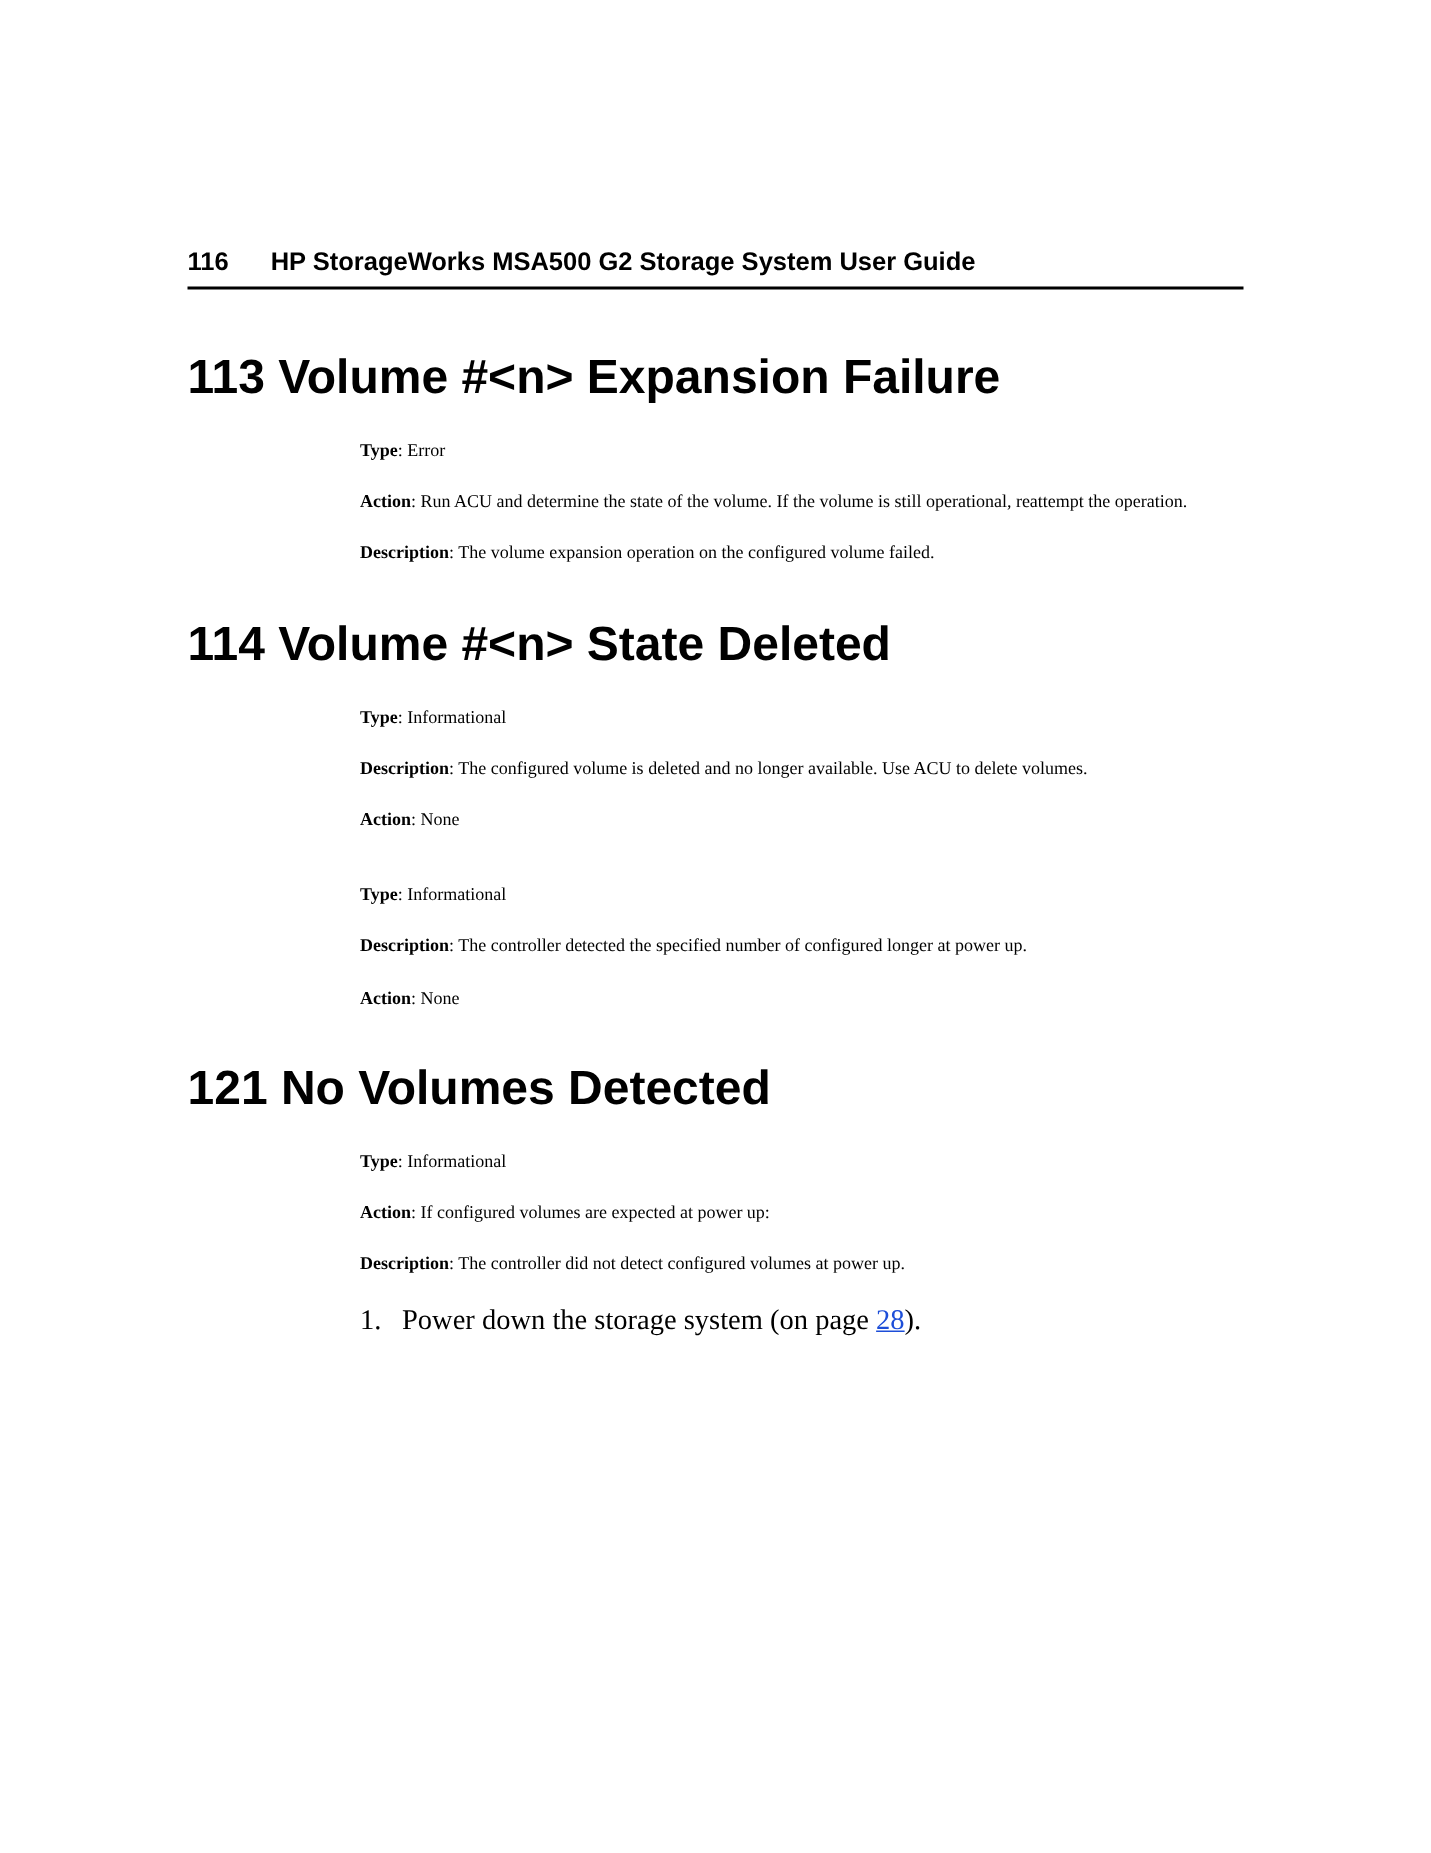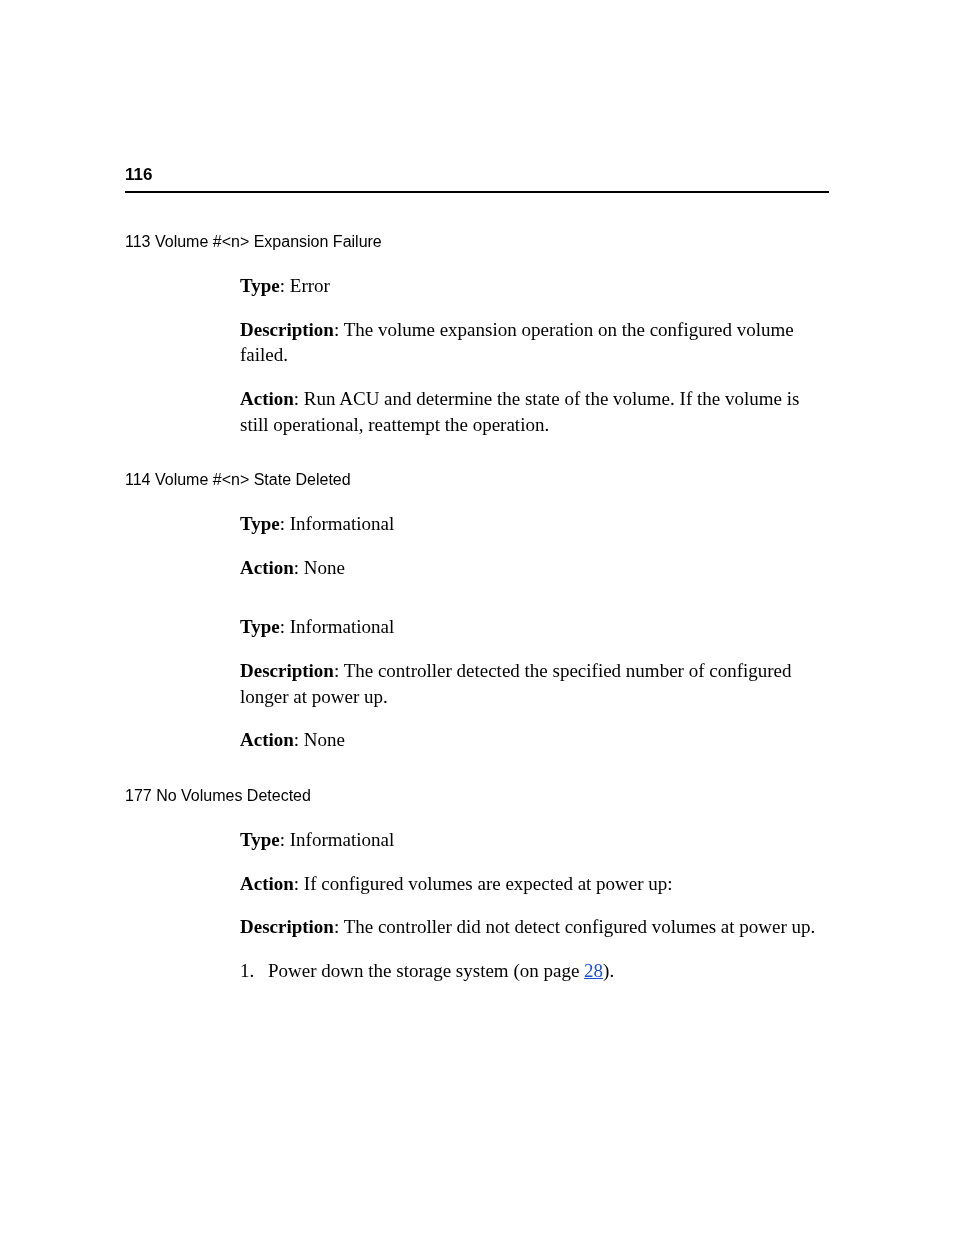--- a/index.html
+++ b/index.html
@@ -35,30 +35,30 @@
     .doc-title {
       font-family: Arial, Helvetica, sans-serif;
       font-weight: bold;
       font-size: 17px;
     }
     .section {
       margin-bottom: 34px;
     }
     .section-heading {
       font-family: Arial, Helvetica, sans-serif;
-      font-weight: normal;
-      font-size: 16px;
+      font-weight: bold;
+      font-size: 32px;
       margin-bottom: 22px;
     }
     .section-body {
       padding-left: 115px;
       padding-right: 4px;
     }
     .para {
-      font-size: 19px;
+      font-size: 12px;
       line-height: 1.35;
       margin-bottom: 18px;
     }
     .label {
       font-weight: bold;
     }
     .ol-item {
       font-size: 19px;
       line-height: 1.35;
       display: flex;
@@ -75,49 +75,51 @@
       text-decoration: underline;
     }
   </style>
 </head>
 <body>
 
 <div class="page">
 
   <div class="header-row">
     <span class="page-number">116</span>
+    <span class="doc-title">HP StorageWorks MSA500 G2 Storage System User Guide</span>
   </div>
 
   <div class="section">
     <h2 class="section-heading">113 Volume #&lt;n&gt; Expansion Failure</h2>
     <div class="section-body">
       <p class="para"><span class="label">Type</span>: <span>Error</span></p>
+      <p class="para"><span class="label">Action</span>: <span>Run ACU and determine the state of the volume. If the volume is still operational, reattempt the operation.</span></p>
       <p class="para"><span class="label">Description</span>: <span>The volume expansion operation on the configured volume failed.</span></p>
-      <p class="para"><span class="label">Action</span>: <span>Run ACU and determine the state of the volume. If the volume is still operational, reattempt the operation.</span></p>
     </div>
   </div>
 
   <div class="section">
     <h2 class="section-heading">114 Volume #&lt;n&gt; State Deleted</h2>
     <div class="section-body">
       <p class="para"><span class="label">Type</span>: <span>Informational</span></p>
+      <p class="para"><span class="label">Description</span>: <span>The configured volume is deleted and no longer available. Use ACU to delete volumes.</span></p>
       <p class="para"><span class="label">Action</span>: <span>None</span></p>
     </div>
   </div>
 
   <div class="section">
     <div class="section-body">
       <p class="para"><span class="label">Type</span>: <span>Informational</span></p>
       <p class="para"><span class="label">Description</span>: <span>The controller detected the specified number of configured longer at power up.</span></p>
       <p class="para"><span class="label">Action</span>: <span>None</span></p>
     </div>
   </div>
 
   <div class="section">
-    <h2 class="section-heading">177 No Volumes Detected</h2>
+    <h2 class="section-heading">121 No Volumes Detected</h2>
     <div class="section-body">
       <p class="para"><span class="label">Type</span>: <span>Informational</span></p>
       <p class="para"><span class="label">Action</span>: <span>If configured volumes are expected at power up:</span></p>
       <p class="para"><span class="label">Description</span>: <span>The controller did not detect configured volumes at power up.</span></p>
       <div class="ol-item">
         <span class="ol-num">1.</span>
         <span class="ol-text"><span>Power down the storage system (on page </span><a class="link">28</a><span>).</span></span>
       </div>
     </div>
   </div>

